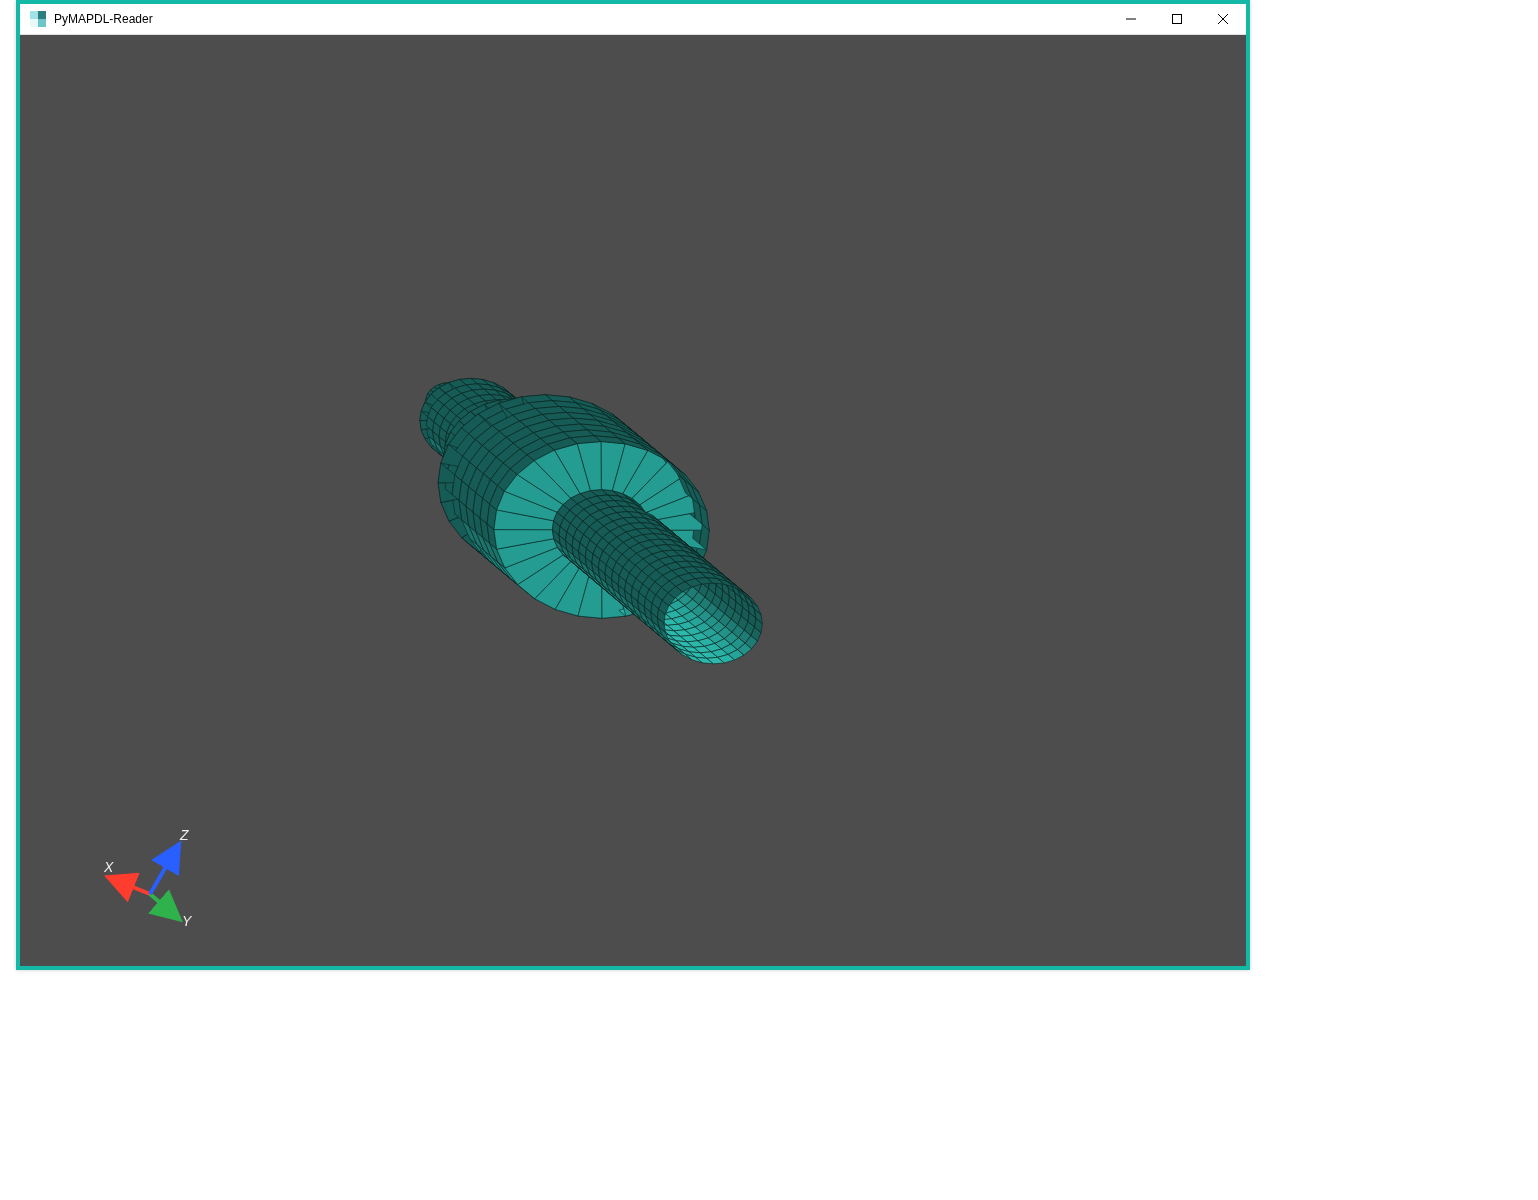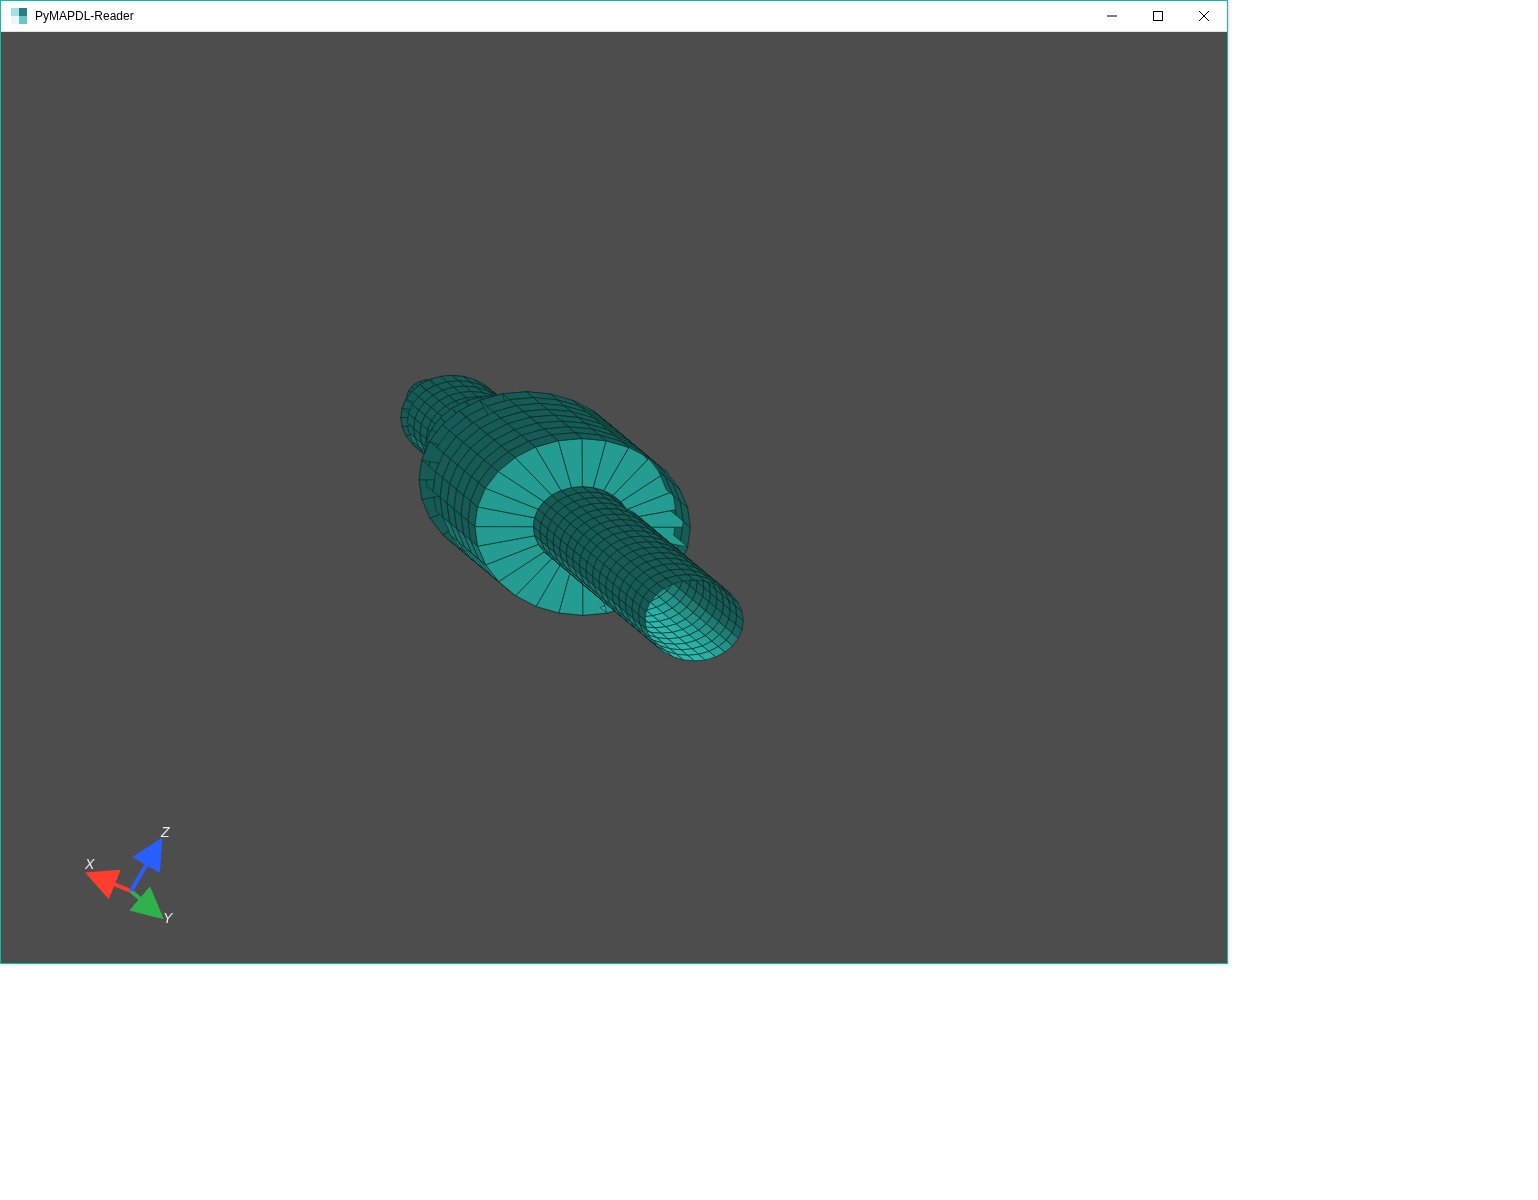--- a/index.html
+++ b/index.html
@@ -1,16 +1,16 @@
 <!DOCTYPE html>
 <html><head>
 <meta charset="utf-8">
 <style>
   html,body{margin:0;padding:0;width:1538px;height:1200px;background:#fff;font-family:"Segoe UI",Tahoma,sans-serif;overflow:hidden}
-  .window{position:absolute;left:0;top:0;width:1226px;height:962px;border:1px solid #14b8a6;box-shadow:0 0 4px rgba(0,0,0,.2);background:#fff}
+  .window{position:absolute;left:16px;top:0;width:1226px;height:962px;border:4px solid #14b8a6;box-shadow:0 0 4px rgba(0,0,0,.2);background:#fff}
   .titlebar{display:flex;align-items:center;height:30px;background:#fff;border-bottom:1px solid #e0e0e0}
   .titlebar .appicon{width:16px;height:16px;margin:0 8px 0 10px;display:flex;flex-wrap:wrap}
   .appicon span{display:block;width:8px;height:8px}
   .ic1{background:#a1e2e6}.ic2{background:#2e7e7f}.ic3{background:#e9f8f9}.ic4{background:#6ac6c8}
   .title{font-size:12px;color:#000}
   .spacer{flex:1}
   .winbtn{width:46px;height:30px;display:flex;align-items:center;justify-content:center;color:#000}
   .winbtn svg{width:10px;height:10px;stroke:#000;stroke-width:1;fill:none}
   .client{position:absolute;left:0;top:31px;right:0;bottom:0;background:#4d4d4d;overflow:hidden}
   .scenewrap{position:absolute;inset:0}

